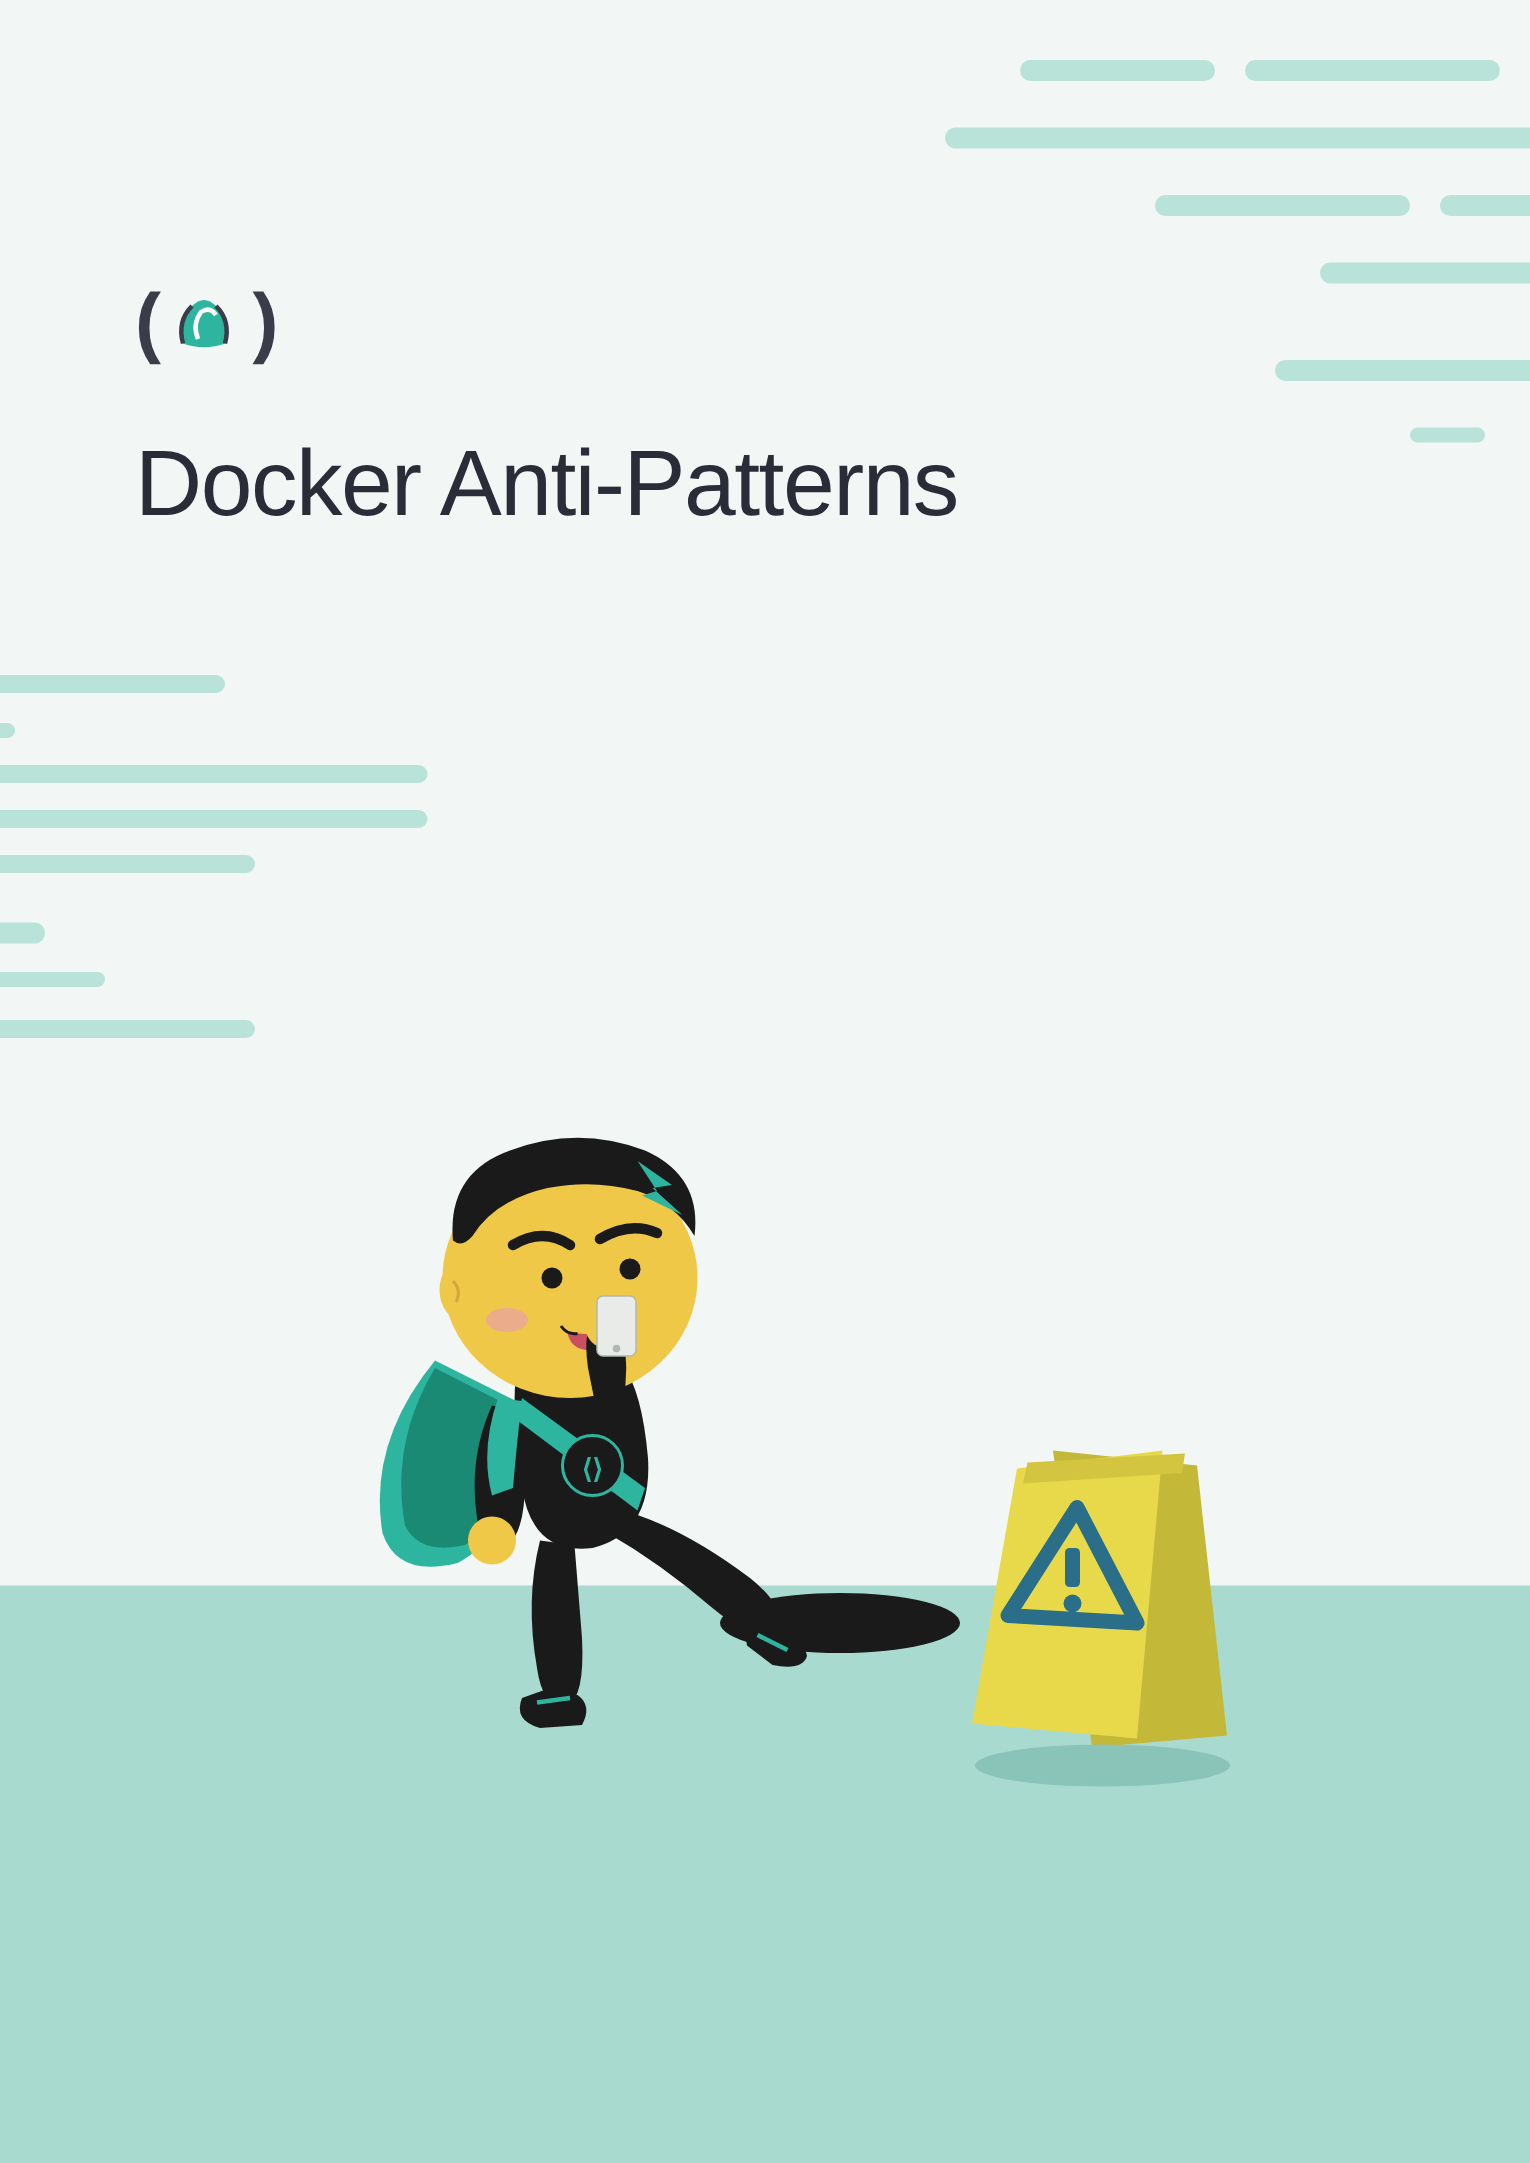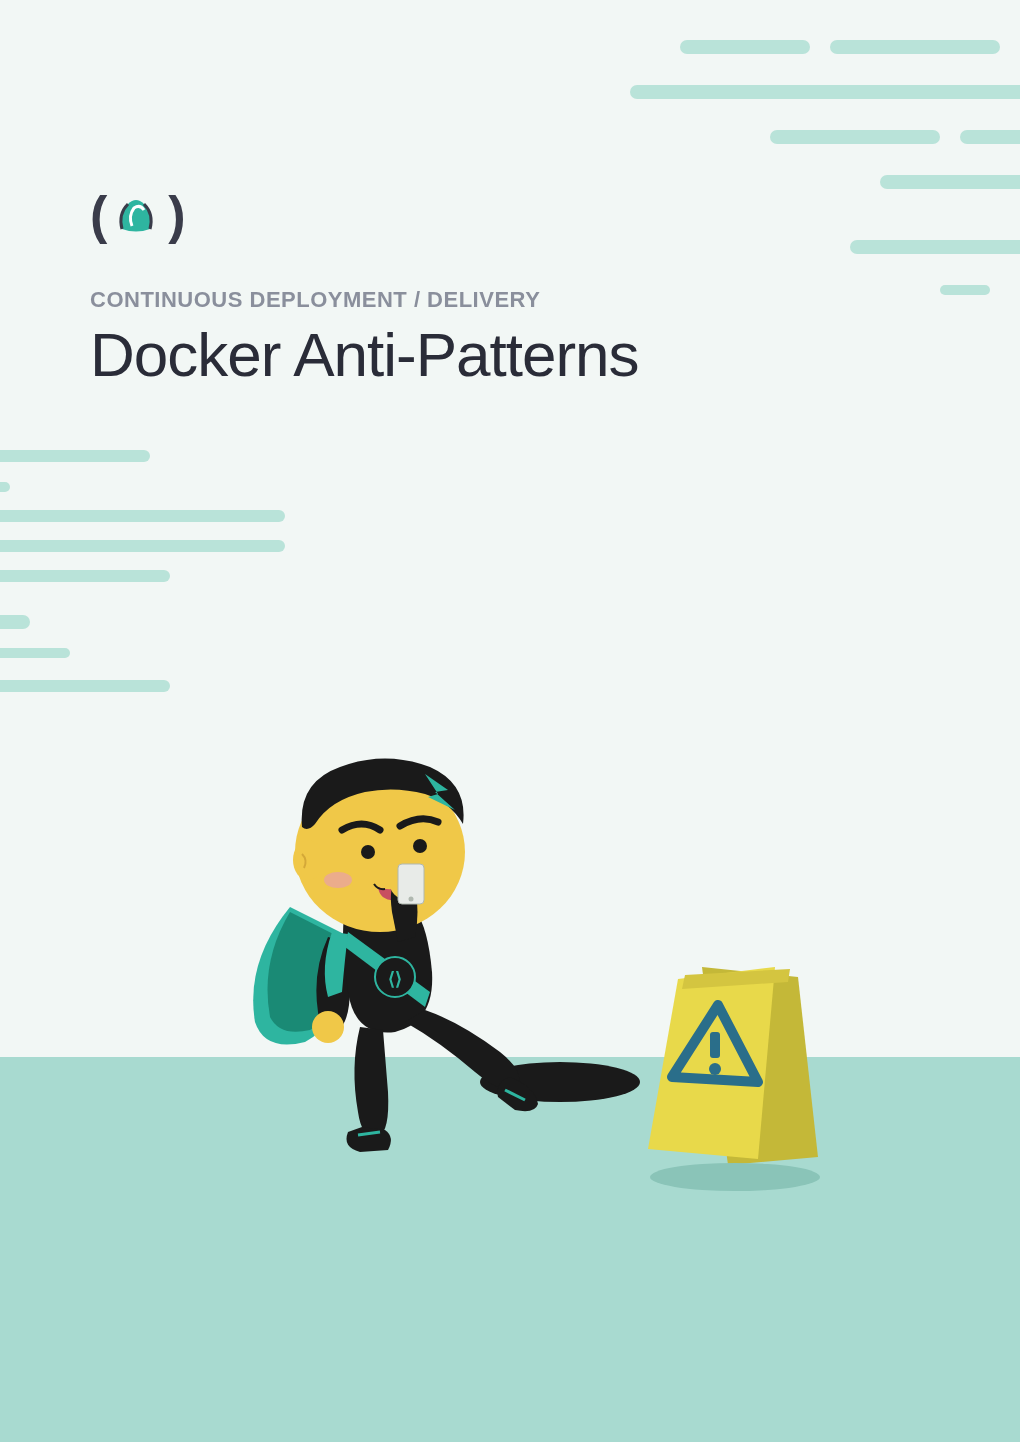--- a/index.html
+++ b/index.html
@@ -164,21 +164,20 @@
   <div class="logo">
     <span class="logo-mark">
       (<svg class="logo-leaf" width="52" height="42" viewBox="0 0 52 42">
         <path d="M 12 35 Q 8 20 18 10 Q 26 2 34 10 Q 44 20 40 35 Q 26 40 12 35 Z" fill="#2eb5a0"></path>
         <path d="M 22 32 Q 18 22 24 14 Q 30 10 34 16" fill="none" stroke="#fff" stroke-width="3"></path>
         <path d="M 12 35 Q 8 20 18 10" fill="none" stroke="#3a3c4a" stroke-width="3"></path>
         <path d="M 40 35 Q 44 20 34 10" fill="none" stroke="#3a3c4a" stroke-width="3"></path>
       </svg>)
     </span>
   </div>
-  <div class="subtitle">CONTINUOUS DEPLOYMENT / DELIVERY</div>
   <div class="title">Docker Anti-Patterns</div>
 </div>
 
 <div class="ground"></div>
 
 <div class="hole"></div>
 
 <div class="character-container">
   <svg width="320" height="440" viewBox="0 0 320 440">
 

